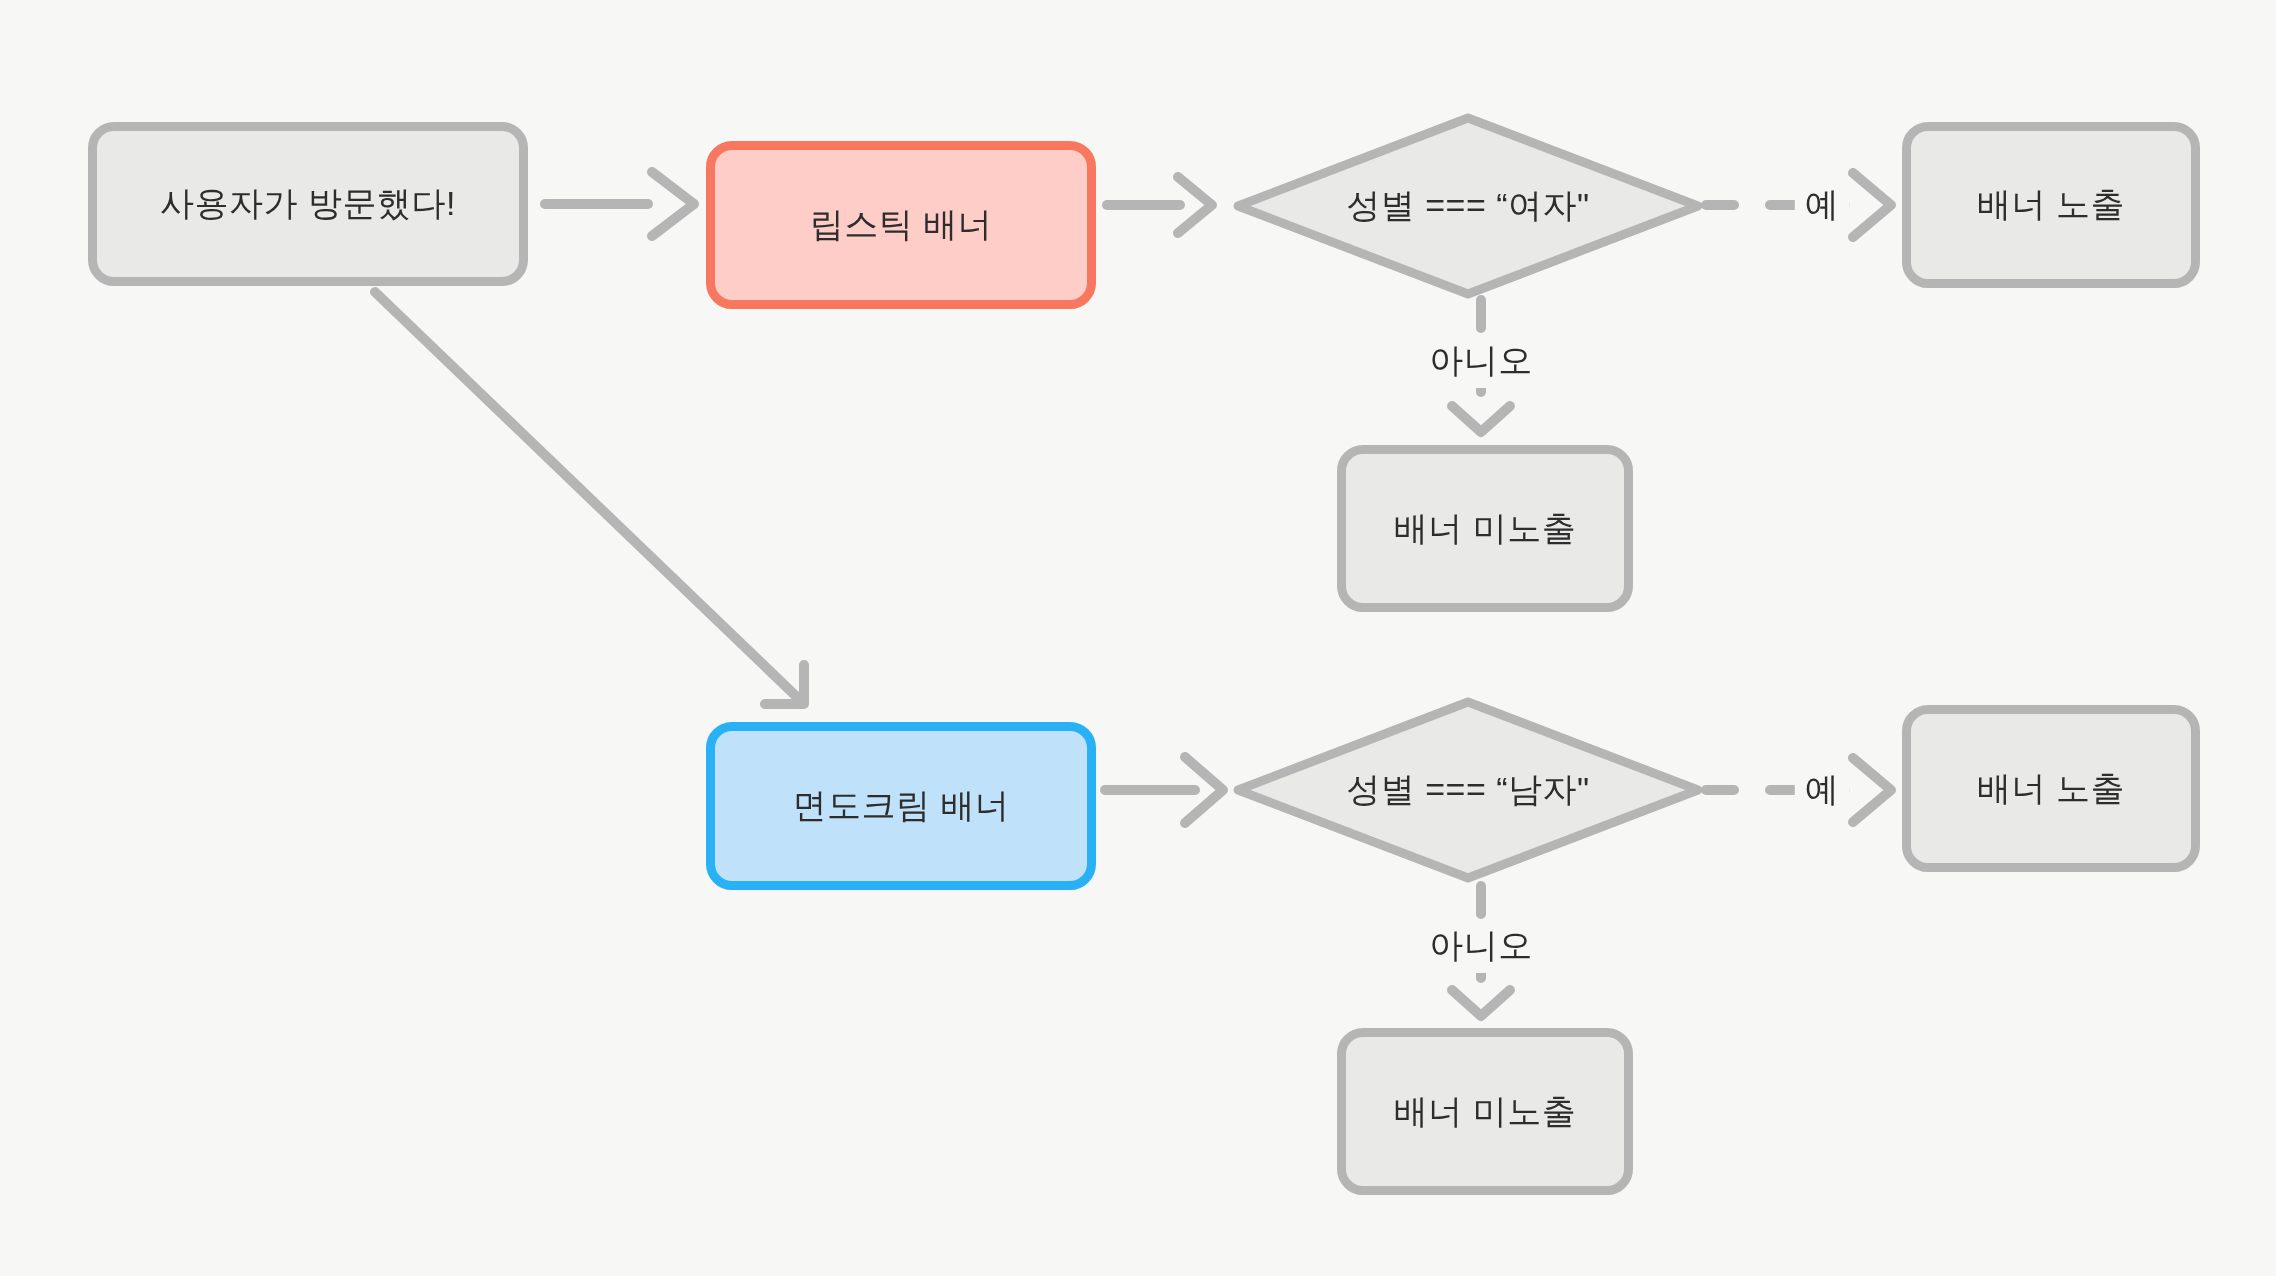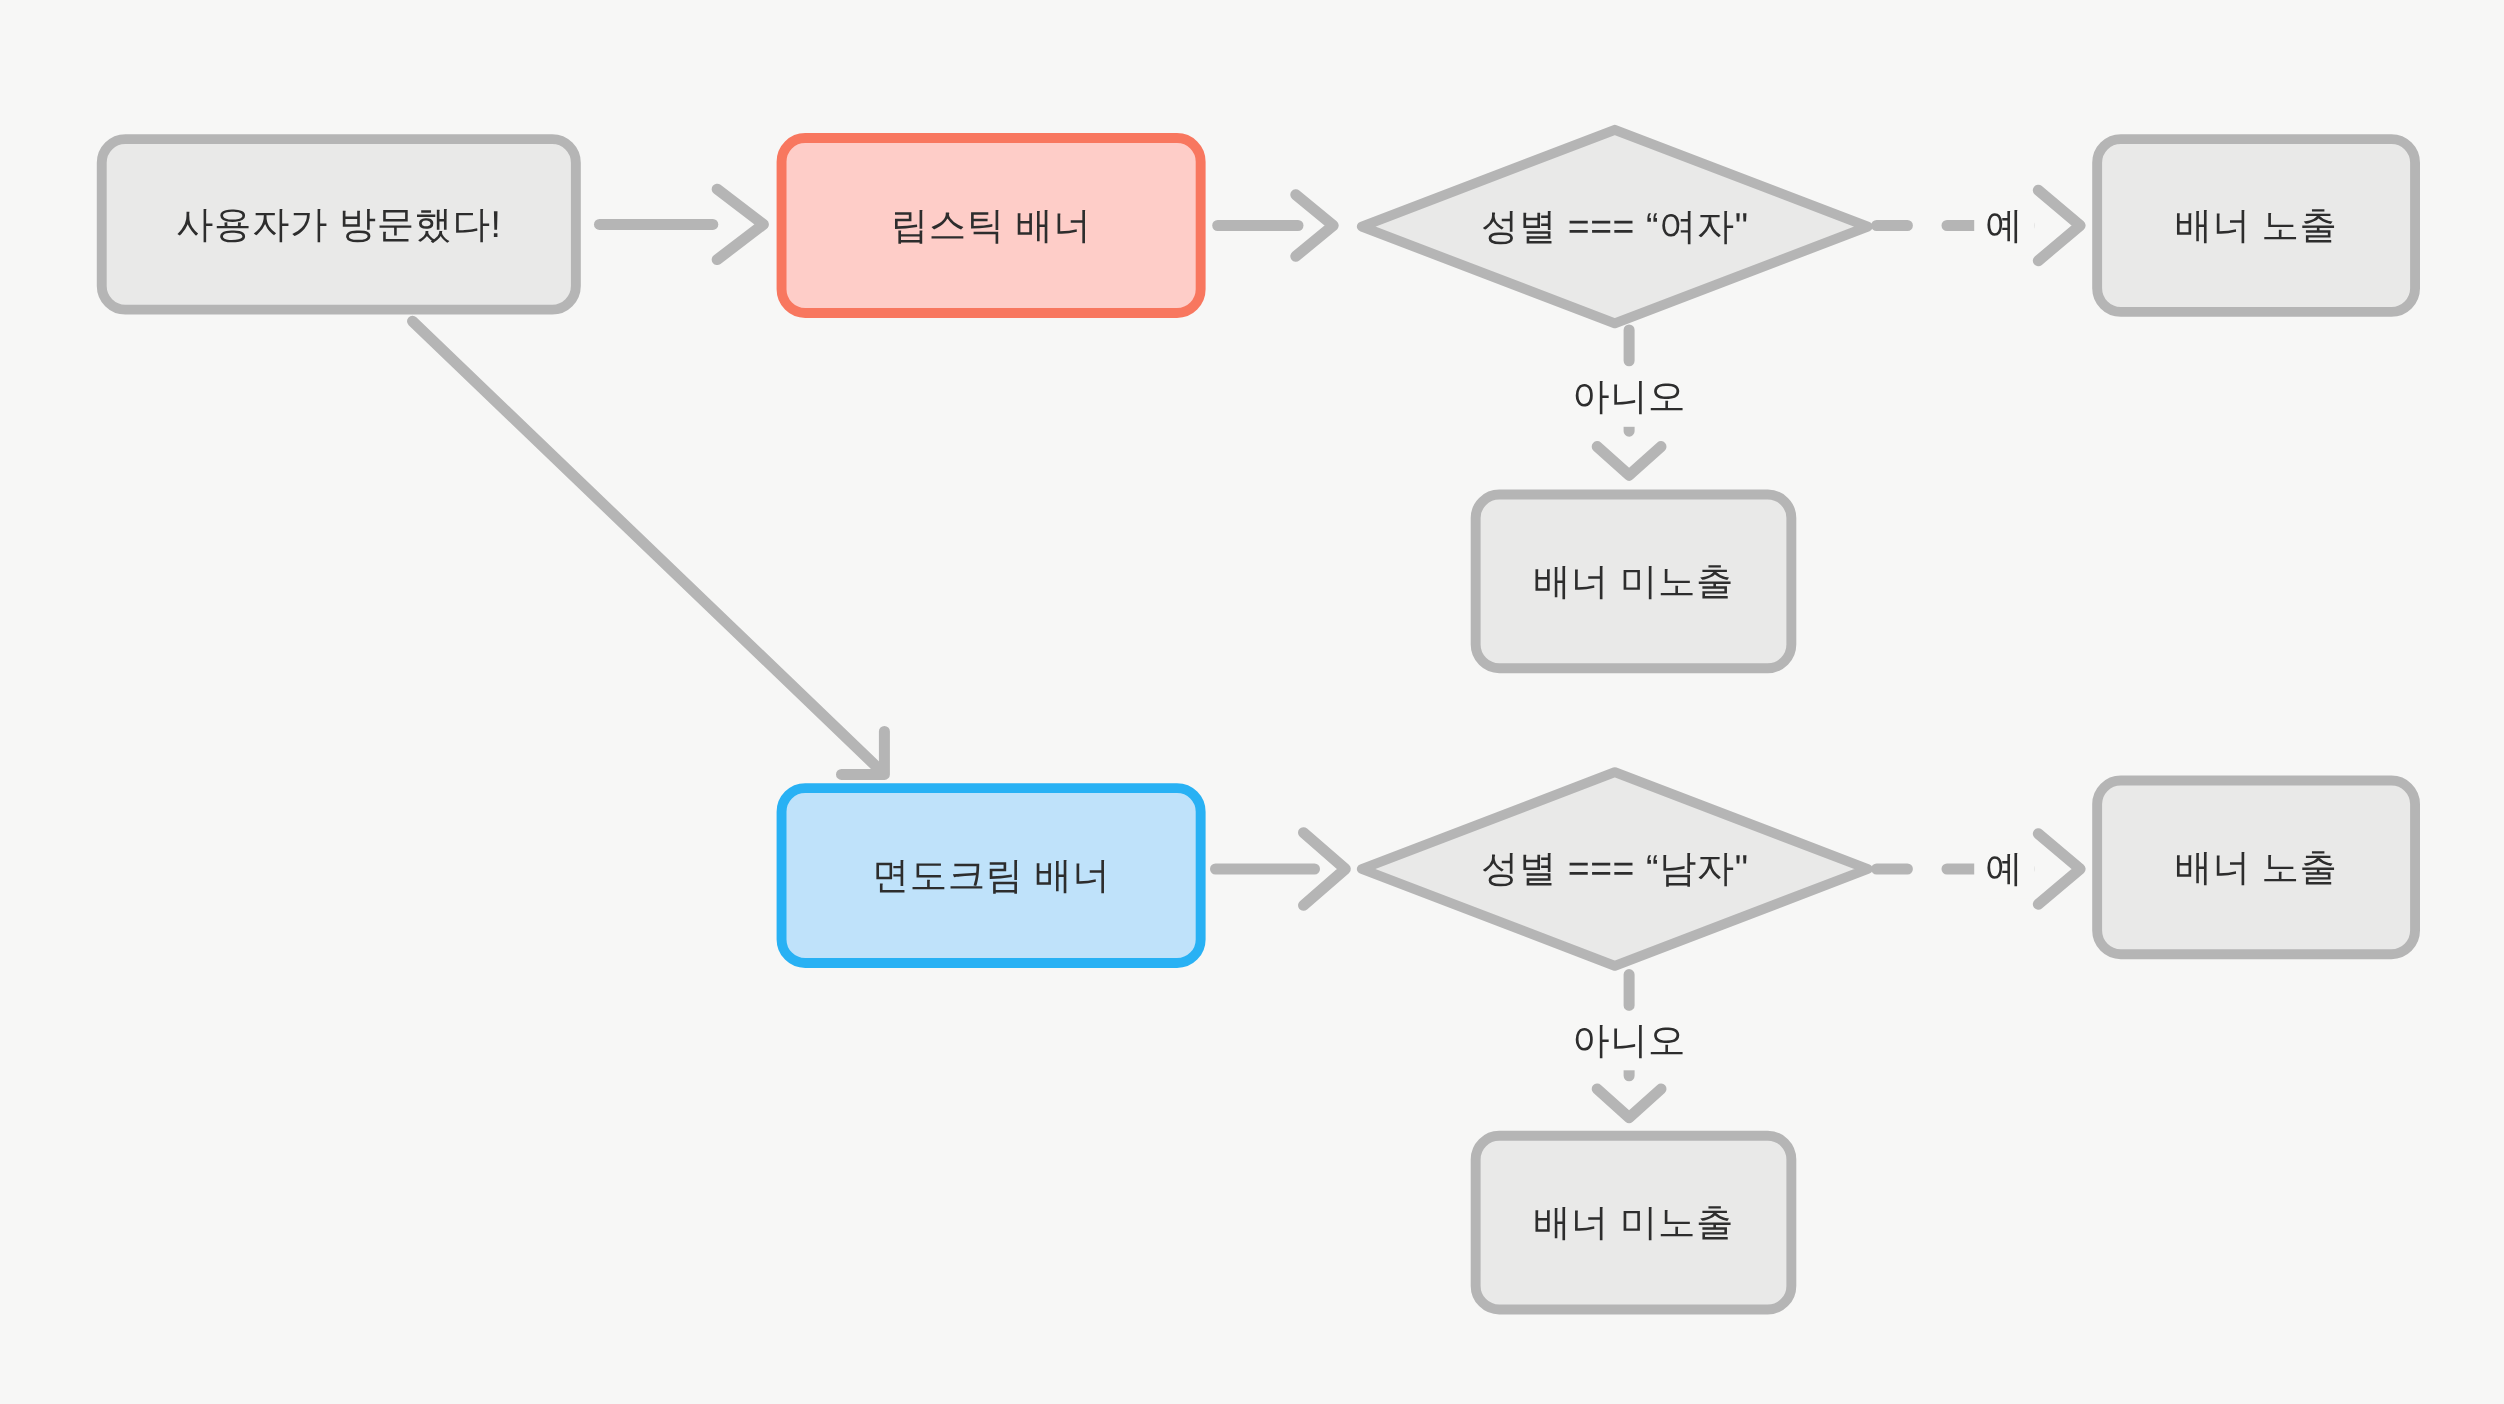--- a/index.html
+++ b/index.html
@@ -51,24 +51,26 @@
     border:9px solid var(--node_border);
     border-radius:26px;
     font-size:34px;
     color:var(--text);
     text-align:center;
     letter-spacing:0.5px;
   }
   .node.red{
     background:var(--highlight_red_fill);
     border-color:var(--highlight_red_border);
+    margin-top:20px;
   }
   .node.blue{
     background:var(--highlight_blue_fill);
     border-color:var(--highlight_blue_border);
+    margin-top:10px;
   }
   .diamond-label{
     position:absolute;
     transform:translate(-50%,-50%);
     font-size:34px;
     color:var(--text);
     white-space:nowrap;
     letter-spacing:0.5px;
   }
   .edge-label{

